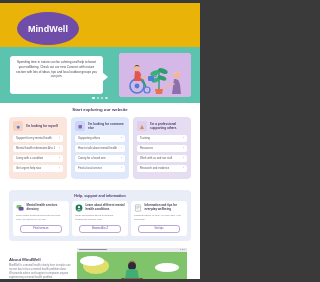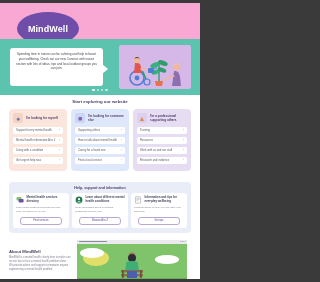--- a/index.html
+++ b/index.html
@@ -10,21 +10,21 @@
     -webkit-font-smoothing:antialiased;
   }
   .page{
     position:absolute;left:0;top:3px;width:200px;height:276px;
     background:#ffffff;overflow:hidden;
   }
   .topedge{position:absolute;left:0;top:0;width:200px;height:3px;background:#3a3a3a;}
   .botedge{position:absolute;left:0;top:279px;width:200px;height:3px;background:#3a3a3a;}
 
   
-  .header{position:relative;height:36px;background:#f9a8d4;}
+  .header{position:relative;height:44px;background:#eab308;}
   .logo{
     position:absolute;left:17px;top:9px;width:62px;height:33px;
     background:#6f4da8;border-radius:50%;
     display:flex;align-items:center;justify-content:center;
   }
   .logo span{color:#fff;font-size:9px;font-weight:bold;letter-spacing:.1px;}
 
   
   .hero{position:relative;height:56px;background:#5cc3ae;}
   .bubble{

